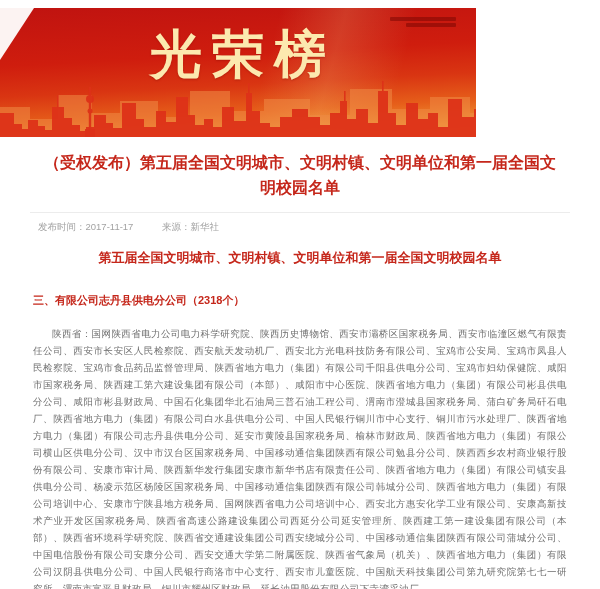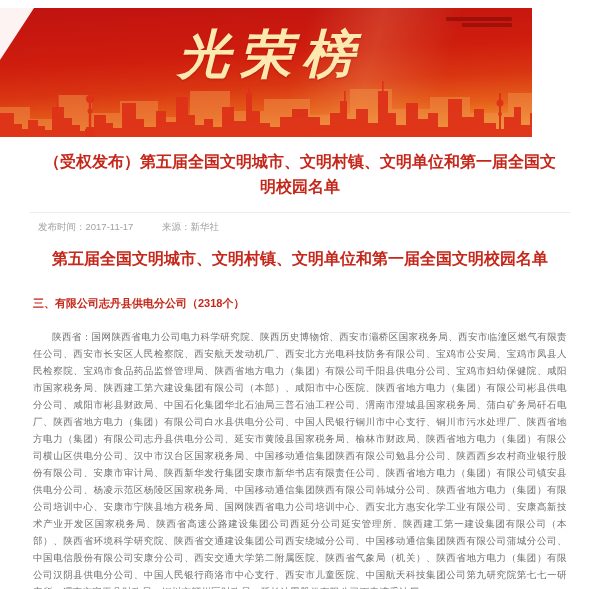--- a/index.html
+++ b/index.html
@@ -3,24 +3,23 @@
 <meta charset="utf-8">
 <style>
   html,body{margin:0;padding:0;background:#ffffff;}
   body{
     width:600px;height:589px;overflow:hidden;position:relative;
     font-family:"Liberation Sans","DejaVu Sans",sans-serif;
     -webkit-font-smoothing:antialiased;
   }
   
   .banner{
-    position:absolute;left:0;top:8px;width:532px;height:129px;
+    position:absolute;left:0;top:8px;width:476px;height:129px;
     background:linear-gradient(177deg,#c01310 0%,#cf1d0e 38%,#d93512 58%,#e65f1a 76%,#ef9233 90%,#f2b24c 100%);
     overflow:hidden;
-    font-style:italic;
   }
   .banner::before{ 
     content:'';position:absolute;top:0;left:0;width:0;height:0;
     border-top:52px solid rgba(255,255,255,.95);
     border-right:34px solid transparent;
   }
   .banner::after{ 
     content:'';position:absolute;inset:0;
     background:linear-gradient(105deg,transparent 55%,rgba(255,240,160,.16) 68%,transparent 82%);
   }
@@ -33,27 +32,27 @@
   .banner-watermark{position:absolute;top:7px;right:20px;z-index:4;}
   .banner-watermark .wm-bar{height:4px;background:rgba(125,8,4,.55);margin:2px 0 0 auto;border-radius:1px;}
   .wm-bar.b1{width:66px;}
   .wm-bar.b2{width:50px;}
   .skyline{position:absolute;left:0;bottom:0;width:600px;height:64px;z-index:2;}
   .sky-back{fill:#ef8b45;opacity:.55;}
   .sky-front{fill:#dd3118;opacity:.95;}
   
   .headline{
     margin:14px 40px 0;color:#c5271b;font-size:16px;font-weight:bold;
-    line-height:1.55;text-align:center;font-family:Liberation Mono, monospace;
+    line-height:1.55;text-align:center;
   }
   .divider{border-top:1px solid #ececec;margin:11px 30px 0;}
   .meta{padding:8px 0 0 38px;font-size:9.5px;color:#a3a3a3;}
   .meta .meta-item{margin-right:26px;}
   .dateline{margin:15px 33px 0;font-size:11px;color:#4f4f4f;font-weight:600;text-indent:2em;}
-  .subtitle{margin:15px 33px 0;color:#c5271b;font-size:16px;font-weight:bold;text-align:center;}
+  .subtitle{margin:15px 33px 0;color:#c5271b;font-size:13px;font-weight:bold;text-align:center;}
   .section-heading{margin:26px 33px 0;color:#c5271b;font-size:11px;font-weight:bold;}
   .body-text{
     margin:17px 33px 0;font-size:9.5px;color:#6f6f6f;line-height:17px;
     text-align:justify;text-indent:2em;letter-spacing:.4px;
   }
 </style>
 </head>
 <body>
 
 <div class="page">

